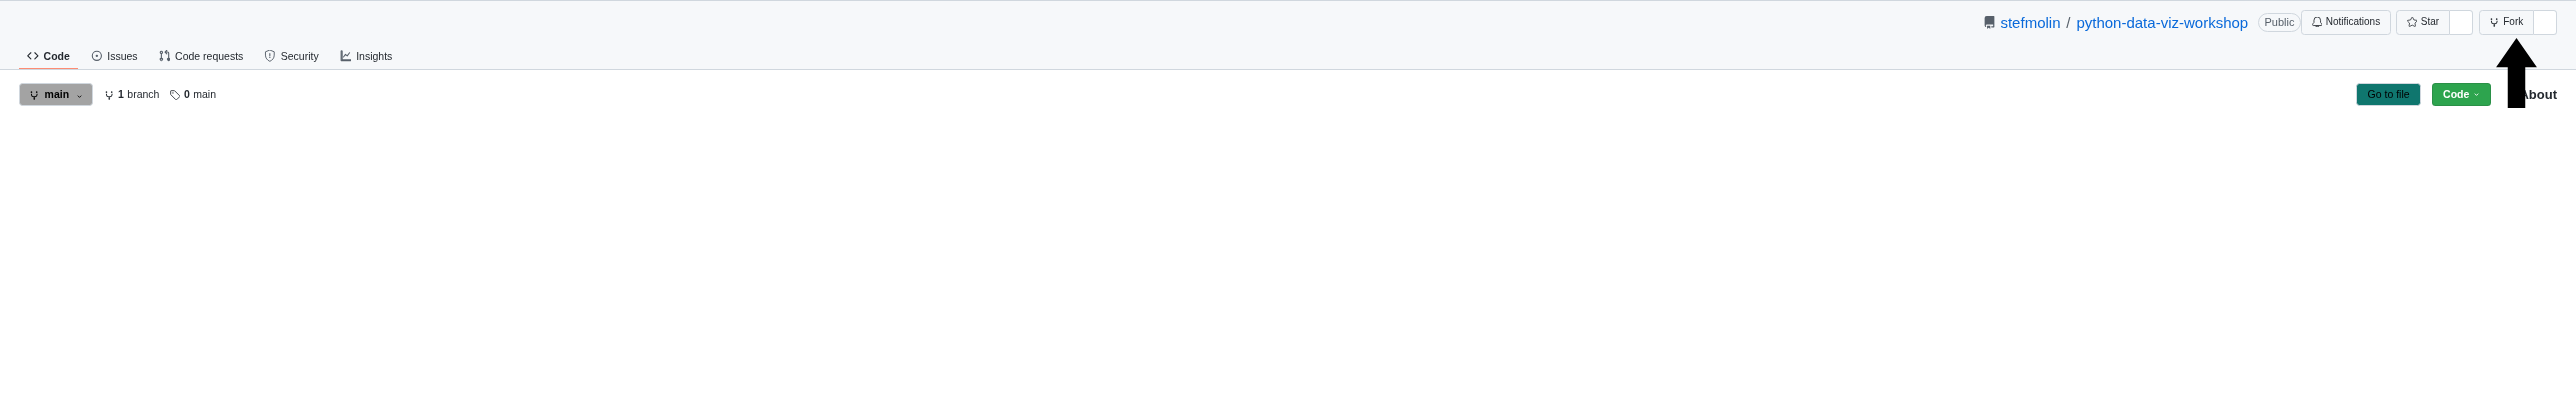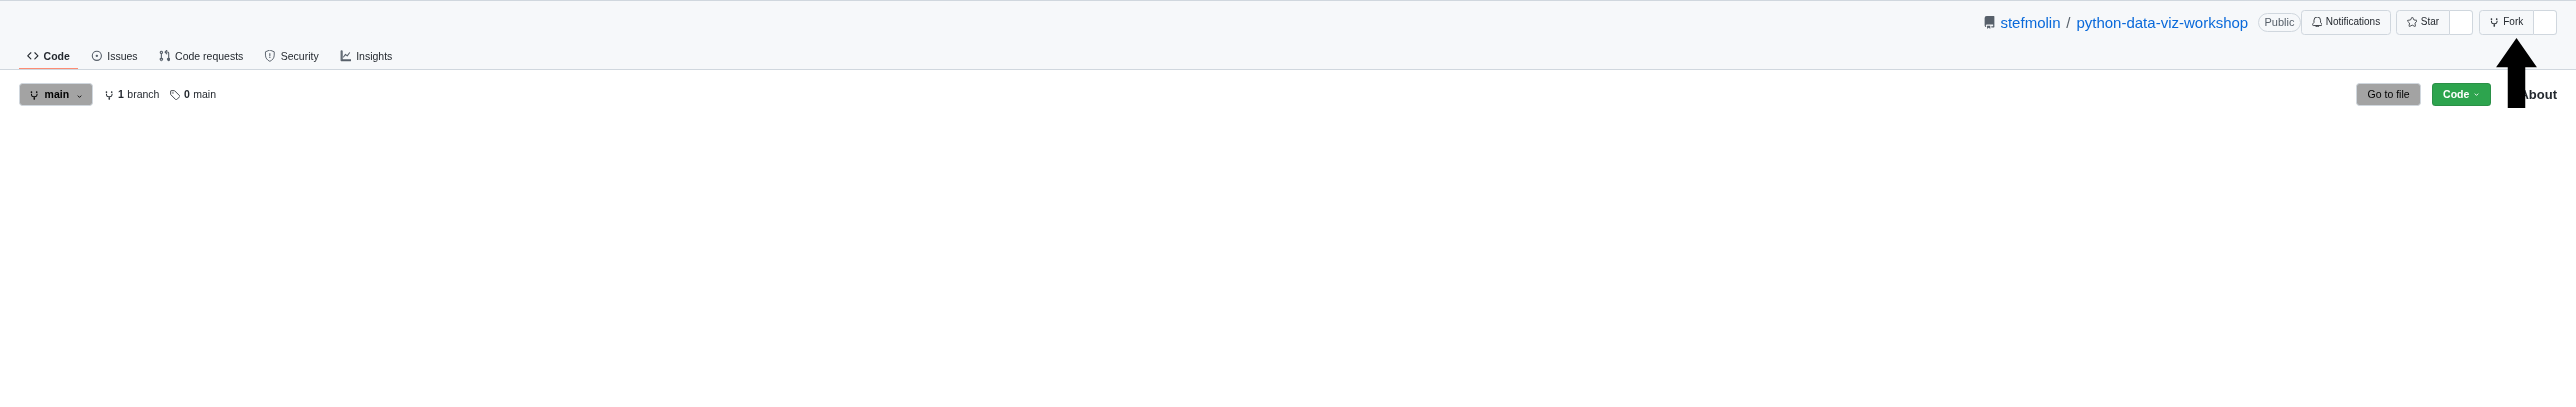--- a/index.html
+++ b/index.html
@@ -149,21 +149,21 @@
       color: #fff;
       border-radius: 3.5px;
       padding: 4.7px 10.5px;
       font-size: 10.5px;
       font-weight: 600;
       cursor: pointer;
     }
     .gotofile-btn {
       display: inline-flex;
       align-items: center;
-      background: #a3a3a3;
+      background: #0f766e;
       border: 0.6px solid #d0d7de;
       border-radius: 3.5px;
       padding: 4.7px 10.5px;
       font-size: 10.5px;
       font-weight: 500;
       cursor: pointer;
     }
     .about-heading {
       font-size: 13px;
       font-weight: 600;

